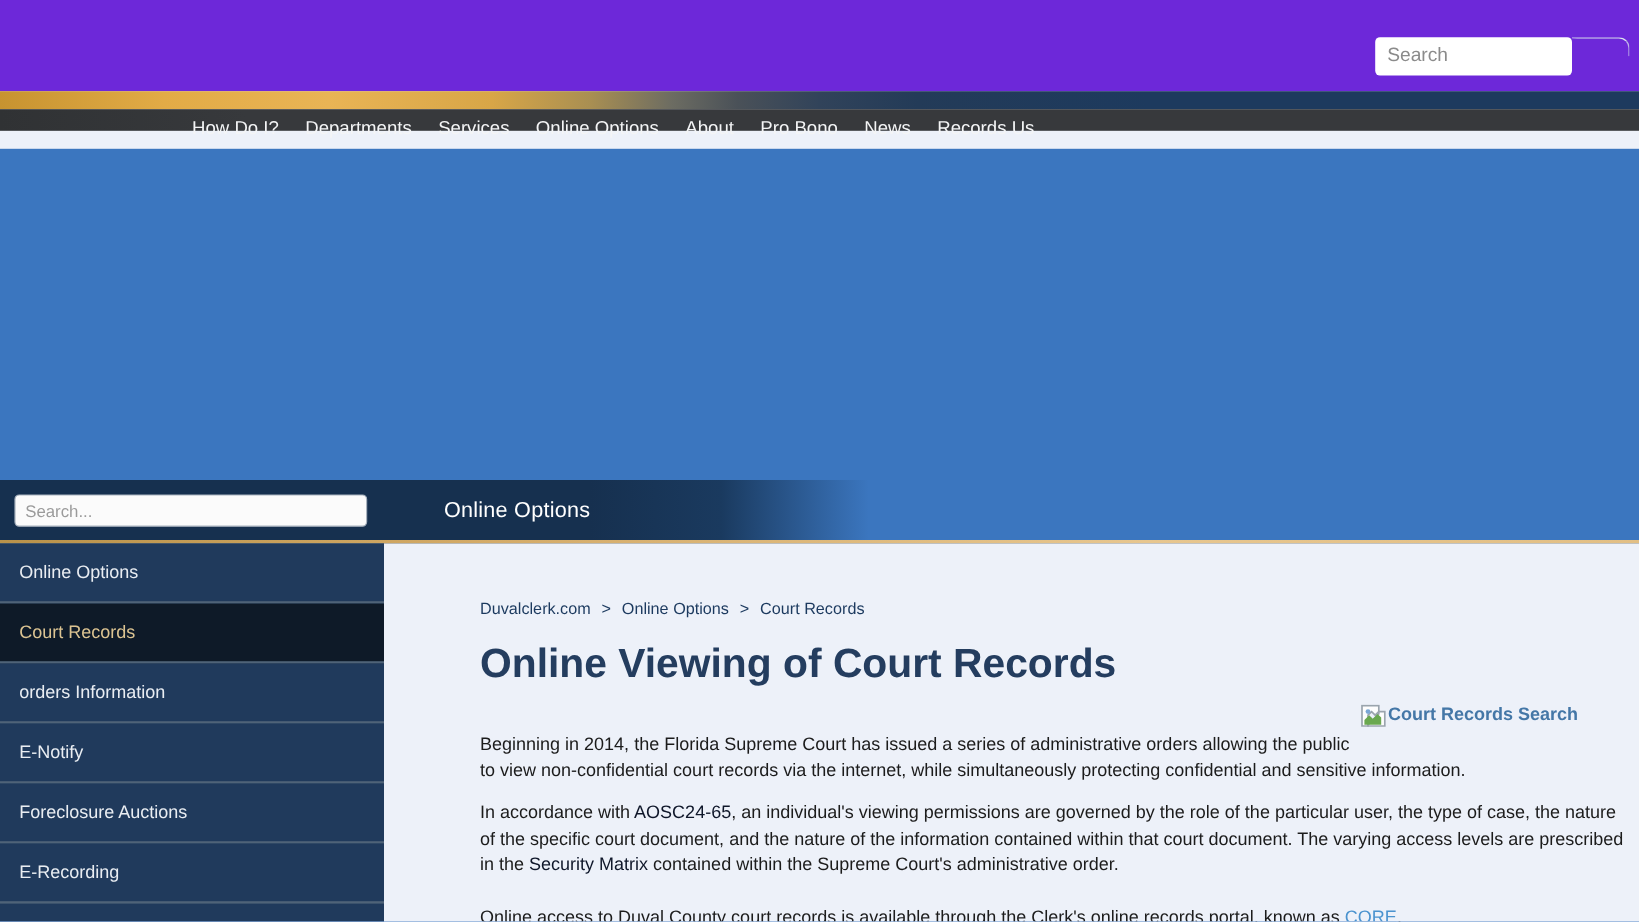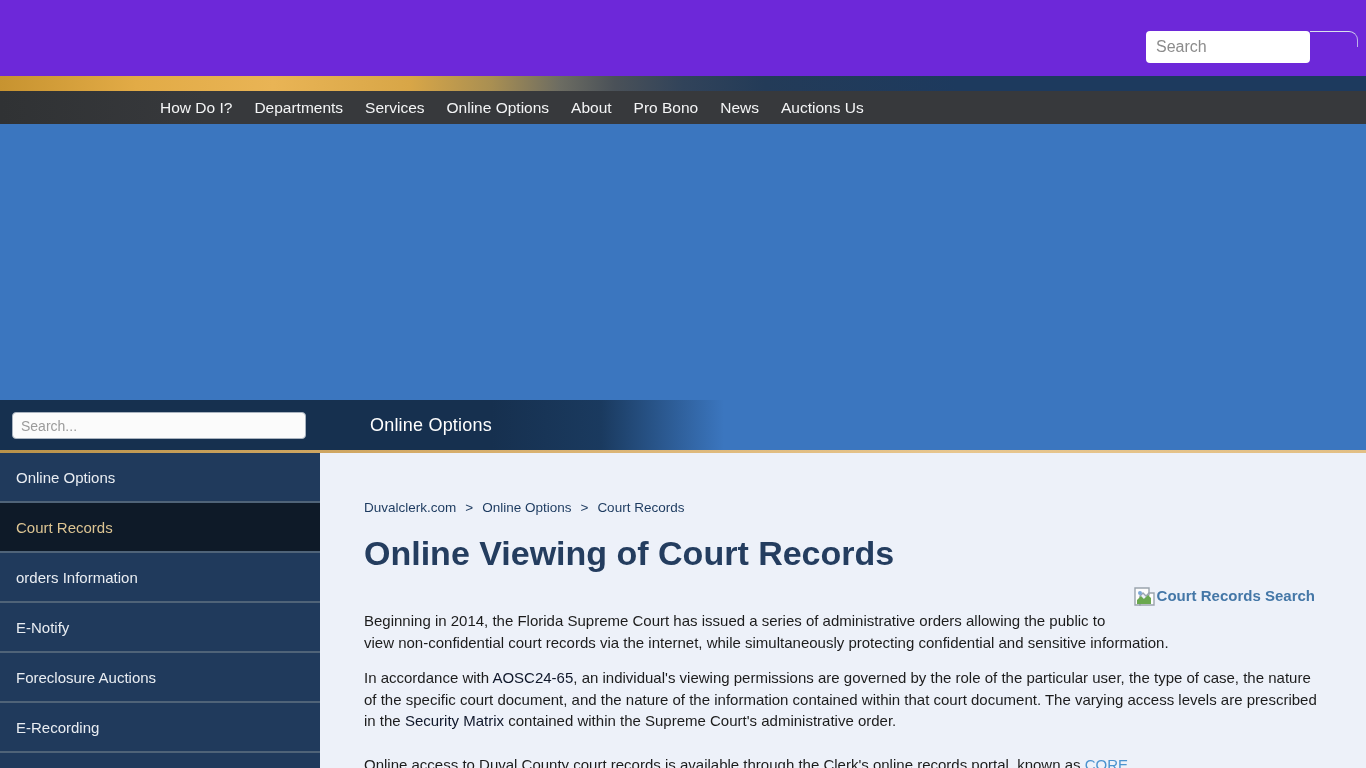--- a/index.html
+++ b/index.html
@@ -17,21 +17,21 @@
   .hdr-search-btn { position: absolute; left: 1310px; top: 31px; width: 48px; height: 16px;
                     border-top: 1px solid #d9e2ec; border-right: 1px solid rgba(217,226,236,.75);
                     border-top-right-radius: 9px; background: transparent; cursor: pointer; }
 
   
   .gold-stripe { position: absolute; left: 0; top: 76px; width: 1366px; height: 15px;
     background: linear-gradient(90deg,#c79330 0%,#e2ab46 10%,#e9b455 20%,#d8a647 30%,
                 #a98f52 36%,#6c6c62 41%,#4a5158 45%,#31435a 50%,#233b58 56%,#1d3a5e 70%,#1d3a5e 100%); }
 
   
-  .main-nav { position: absolute; left: 0; top: 91px; width: 1366px; height: 33px;
+  .main-nav { position: absolute; left: 0; top: 91px; width: 1366px; height: 18px;
               background: linear-gradient(90deg,#303234 0%,#37393c 15%,#37393c 100%);
               display: flex; align-items: stretch; padding-left: 149px; }
   .nav-item { color: #f4f5f6; font-size: 15.5px; line-height: 33px; padding: 0 11px; cursor: pointer; white-space: nowrap; }
 
   
   .blue-area { position: absolute; left: 0; top: 124px; width: 1366px; height: 644px; background: #3b76bf; }
 
   
   .section-banner { position: absolute; left: 0; top: 400px; width: 1366px; height: 50px;
     background: linear-gradient(90deg,#16304f 0%,#16304f 36%,#1a3a5f 44%,rgba(26,58,95,0) 53%); }
@@ -46,21 +46,21 @@
 
   
   .sidebar { position: absolute; left: 0; top: 453px; width: 320px; height: 315px; background: #203a5c; }
   .side-item { height: 50px; display: flex; align-items: center; padding-left: 16px;
                color: #e9edf2; font-size: 15px; border-bottom: 2px solid #4f6378;
                background: #203a5c; cursor: pointer; }
   .side-item.active { background: #0e1a28; color: #dcc492; }
 
   
   .content { position: absolute; left: 320px; top: 453px; width: 1046px; height: 315px;
-             background: #edf1f9; padding: 47px 41px 0 44px; overflow: hidden; }
+             background: #edf1f9; padding: 47px 41px 0 80px; overflow: hidden; }
   .breadcrumb { color: #1c3a5f; font-size: 13.5px; }
   .crumb { cursor: pointer; }
   .crumb-sep { margin: 0 9px; }
   .page-title { margin-top: 21px; font-size: 34px; line-height: 34px; font-weight: bold; color: #243d5f; }
 
   .float-img { float: right; width: 190px; margin: 17px 10px 10px 0; height: 26px;
                display: flex; align-items: flex-start; justify-content: flex-end; }
   .broken-icon { width: 21px; height: 19px; margin-right: 2px; flex: 0 0 auto; }
   .img-alt { color: #4477a7; font-size: 15px; font-weight: bold; white-space: nowrap; }
 
@@ -85,21 +85,21 @@
   <div class="gold-stripe"></div>
 
   <nav class="main-nav" id="main-nav">
       <span class="nav-item">How Do I?</span>
       <span class="nav-item">Departments</span>
       <span class="nav-item">Services</span>
       <span class="nav-item">Online Options</span>
       <span class="nav-item">About</span>
       <span class="nav-item">Pro Bono</span>
       <span class="nav-item">News</span>
-      <span class="nav-item">Auctions Us</span>
+      <span class="nav-item">Records Us</span>
     </nav>
 
   <div class="blue-area"></div>
 
   <div class="section-banner">
     <input class="side-search" type="text" placeholder="Search..." style="">
     <div class="banner-title">Online Options</div>
   </div>
   <div class="gold-line"></div>
 

